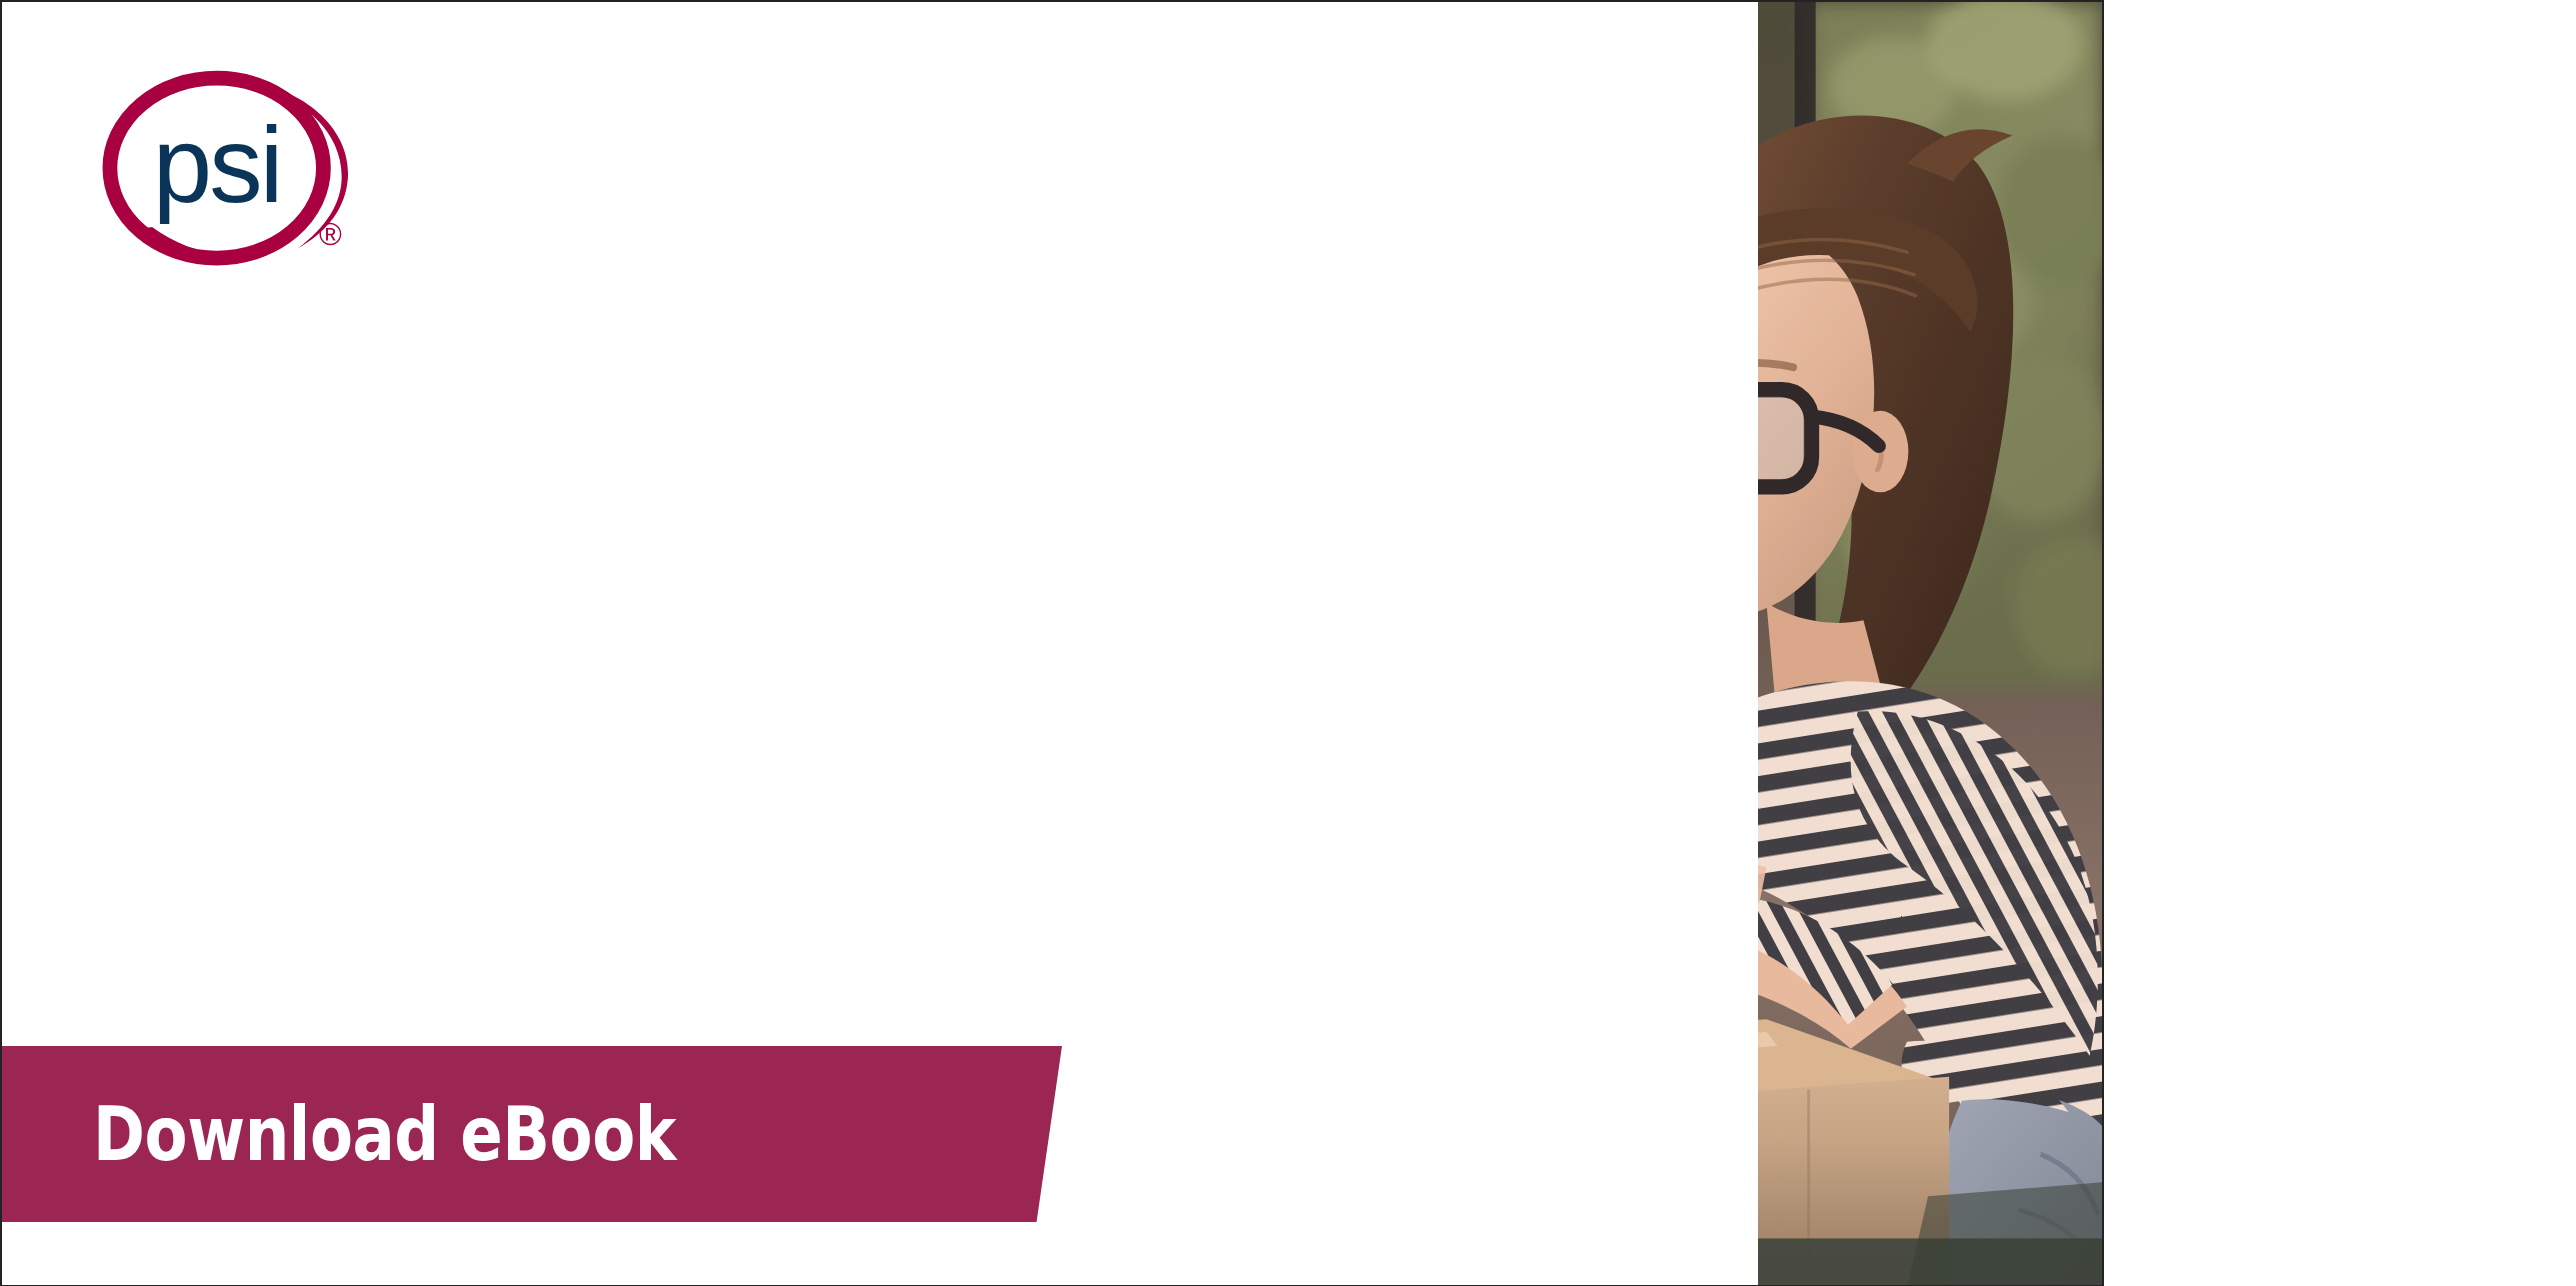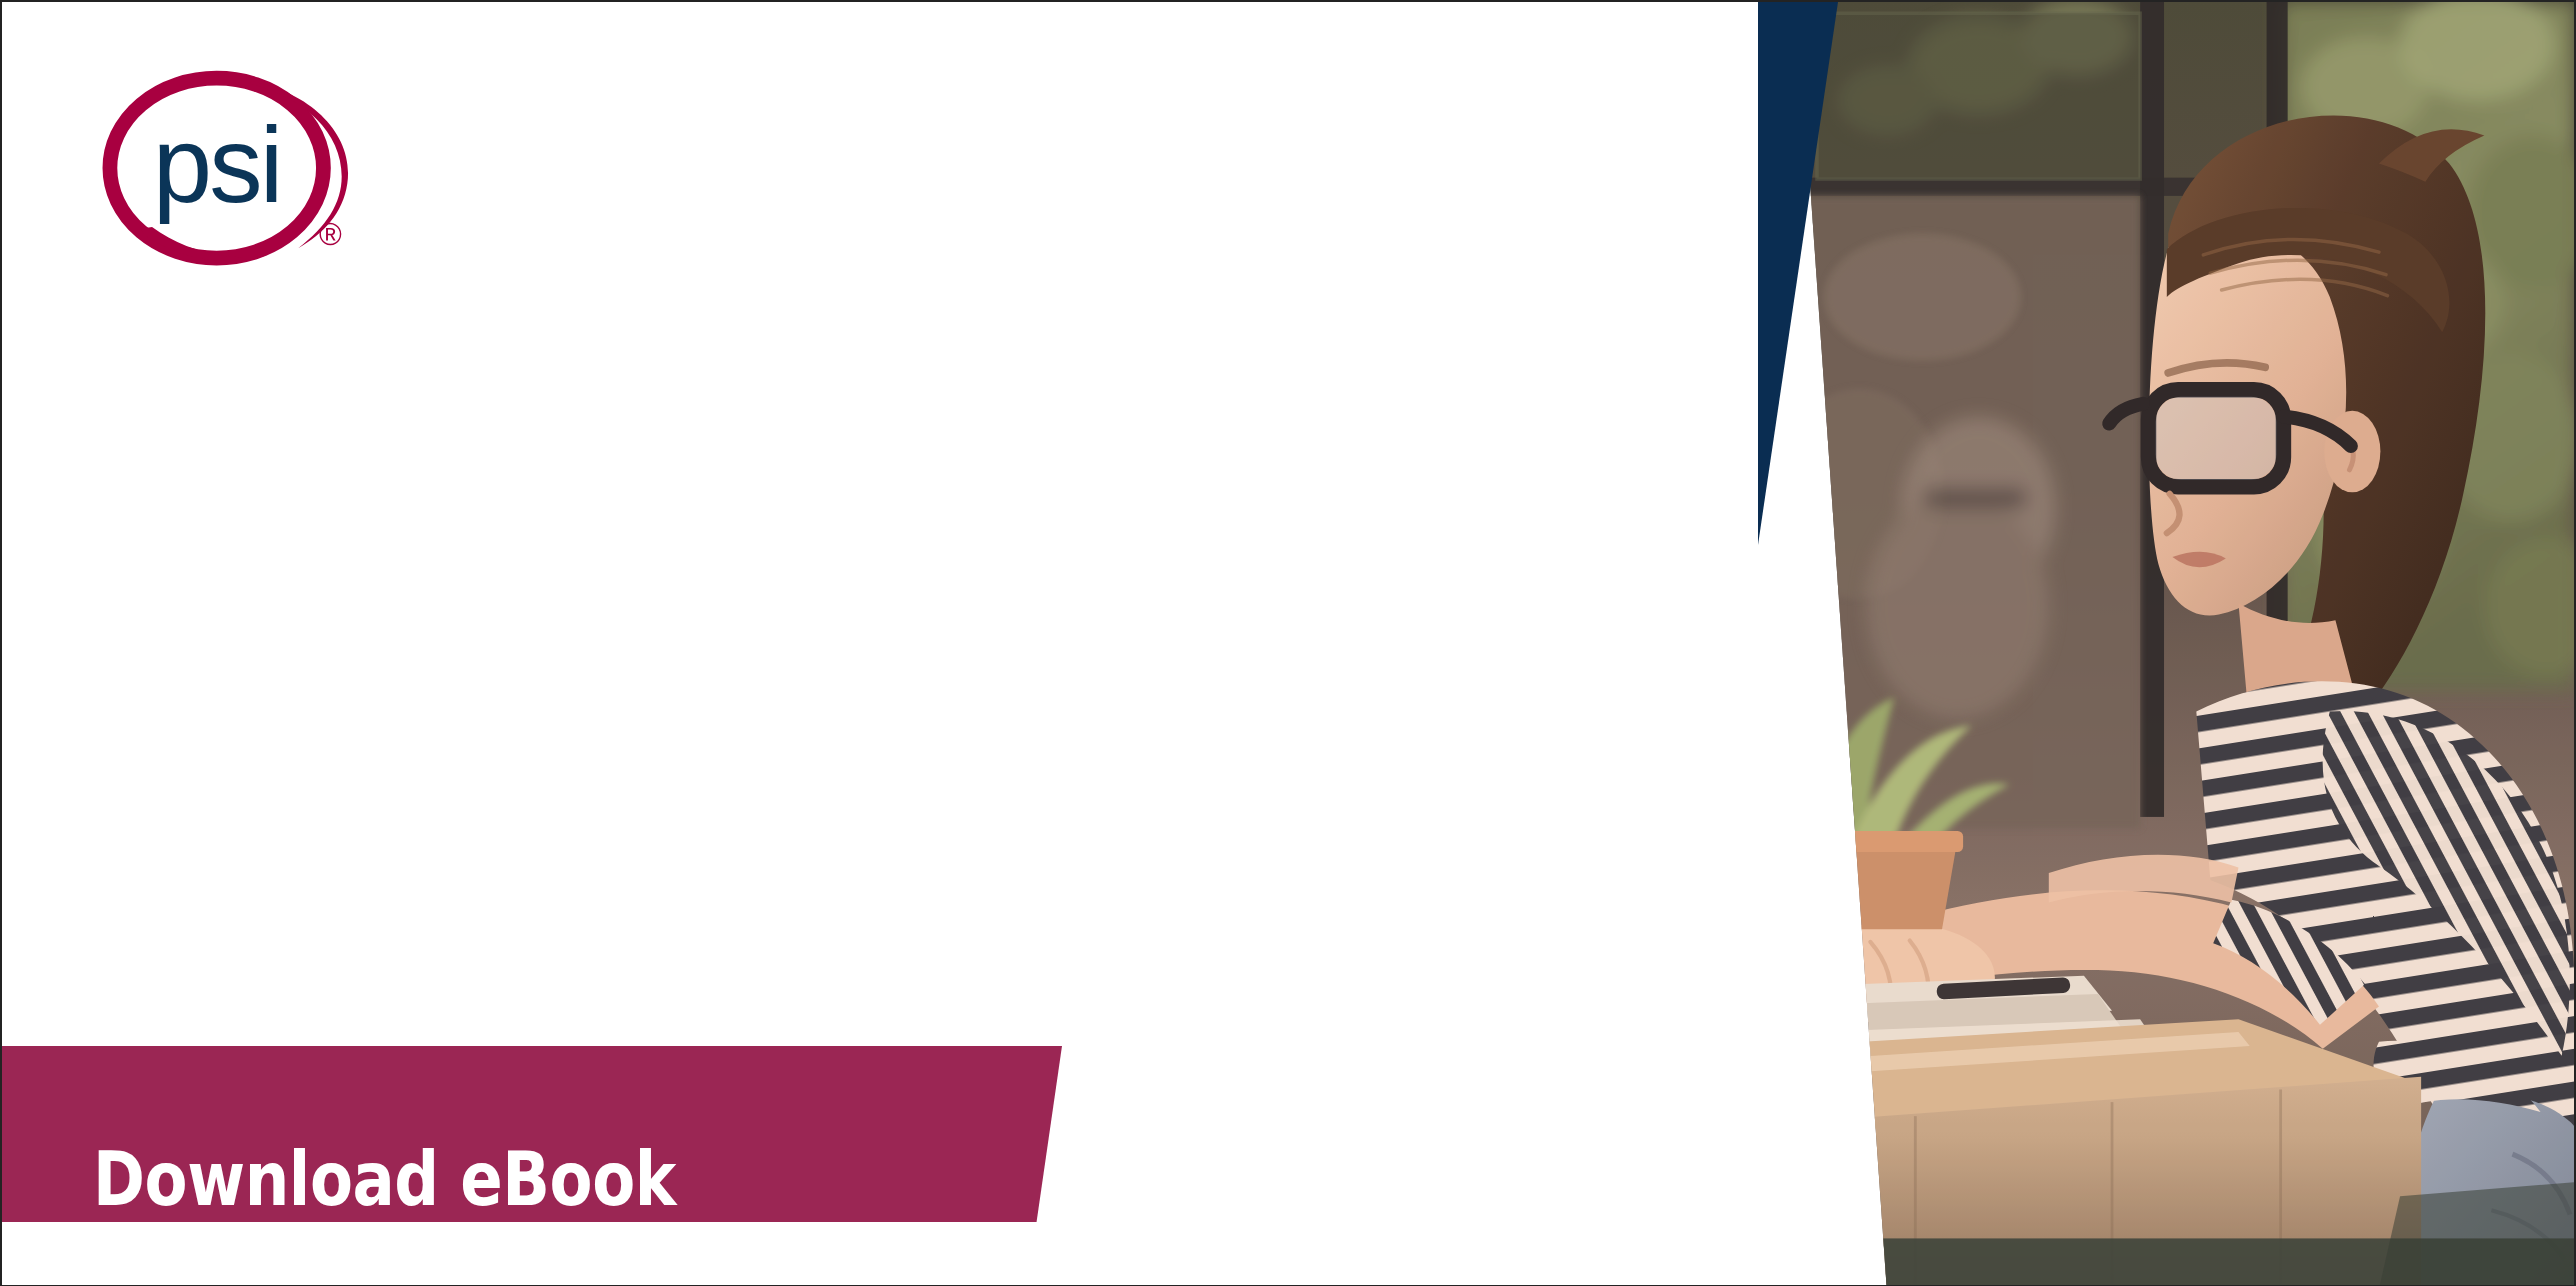--- a/index.html
+++ b/index.html
@@ -7,21 +7,21 @@
   html,body { background:#ffffff; }
   body {
     width:2576px; height:1287px;
     font-family:"Liberation Sans", sans-serif;
     overflow:hidden; position:relative;
   }
 
   
   #banner {
     position:absolute; inset:0;
-    width:2576px; height:1287px;
+    width:2104px; height:1287px;
     background:#ffffff;
     border:2.1px solid #232323;
     overflow:hidden;
   }
 
   
   #left-panel {
     position:absolute; left:0; top:0;
     width:1756px; height:100%;
     background:#ffffff;
@@ -63,21 +63,21 @@
     transform:scaleX(0.97);
     transform-origin:left center;
   }
 
   
   #cta-button {
     position:absolute; left:0px; top:1044px;
     width:1060px; height:176px;
     background:#9B2654;
     clip-path:polygon(0 0, 100% 0, 97.6% 100%, 0 100%);
-    display:flex; align-items:flex-end;
+    display:flex; align-items:center;
     cursor:pointer;
     border:none;
   }
   #cta-label {
     margin-left:91px;
     font-family:"Liberation Sans Narrow","DejaVu Sans Condensed","Liberation Sans", sans-serif;
     font-weight:700;
     font-size:74px;
     letter-spacing:-0.4px;
     color:#ffffff;

